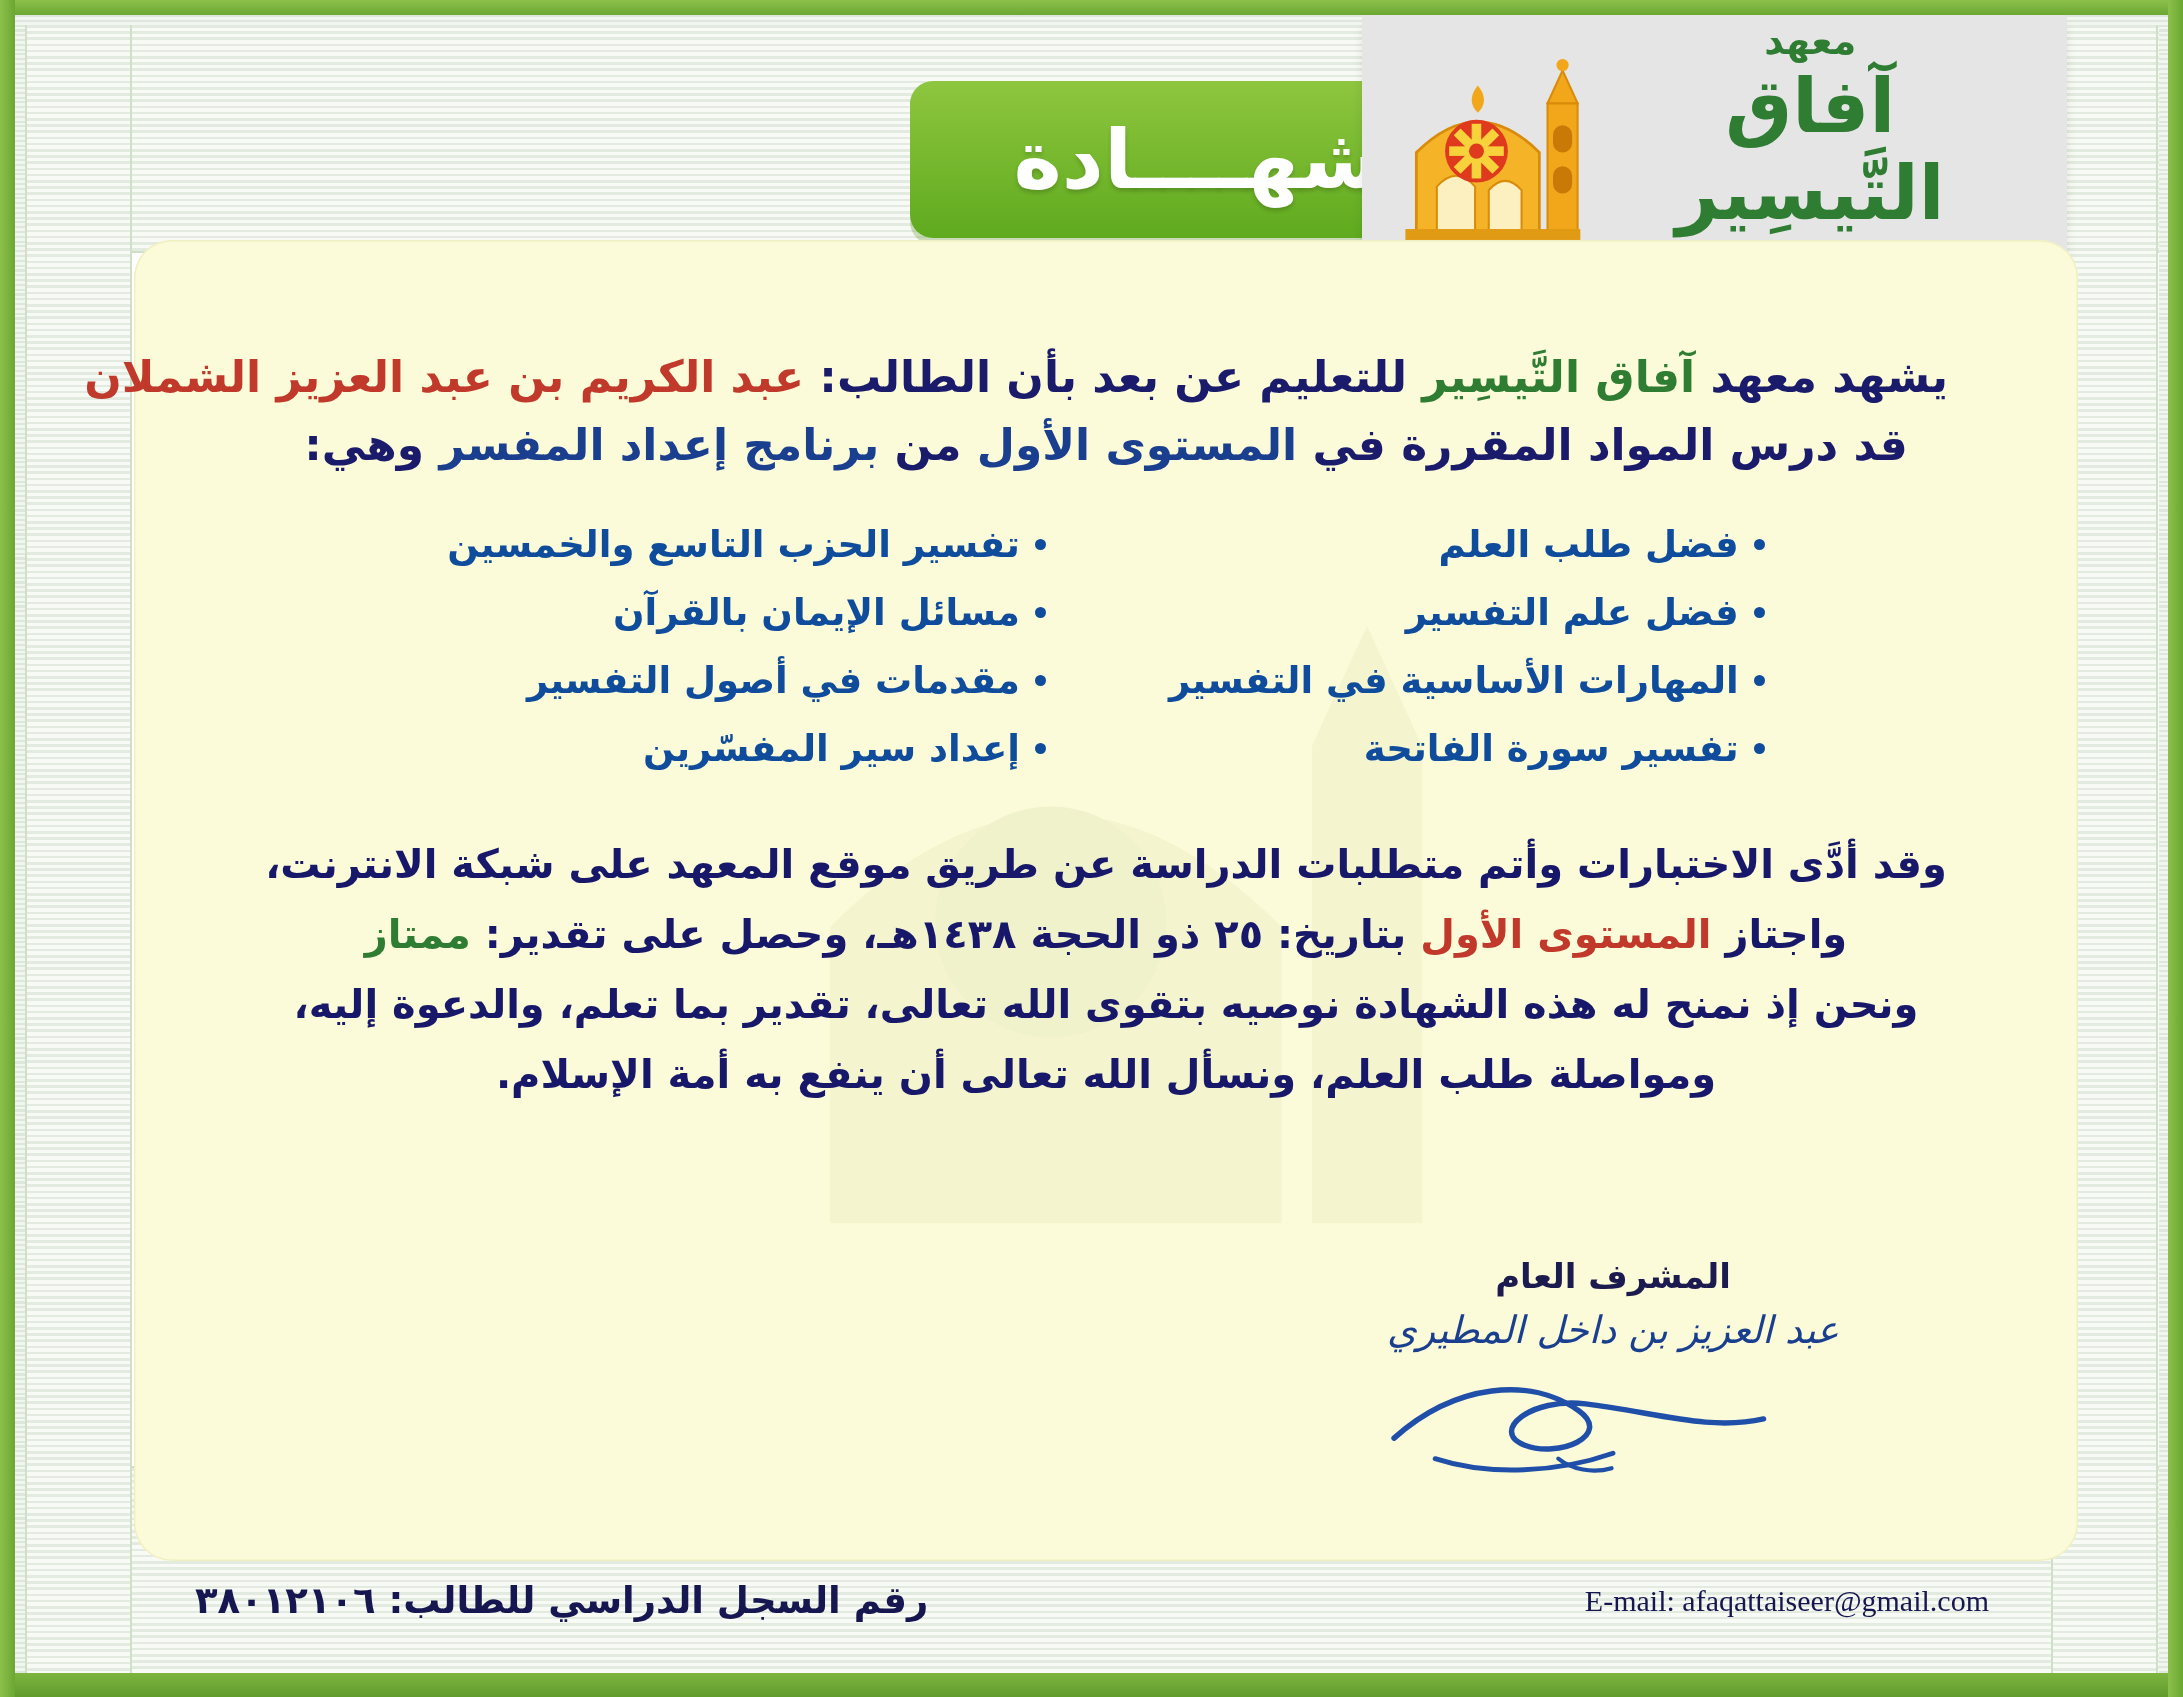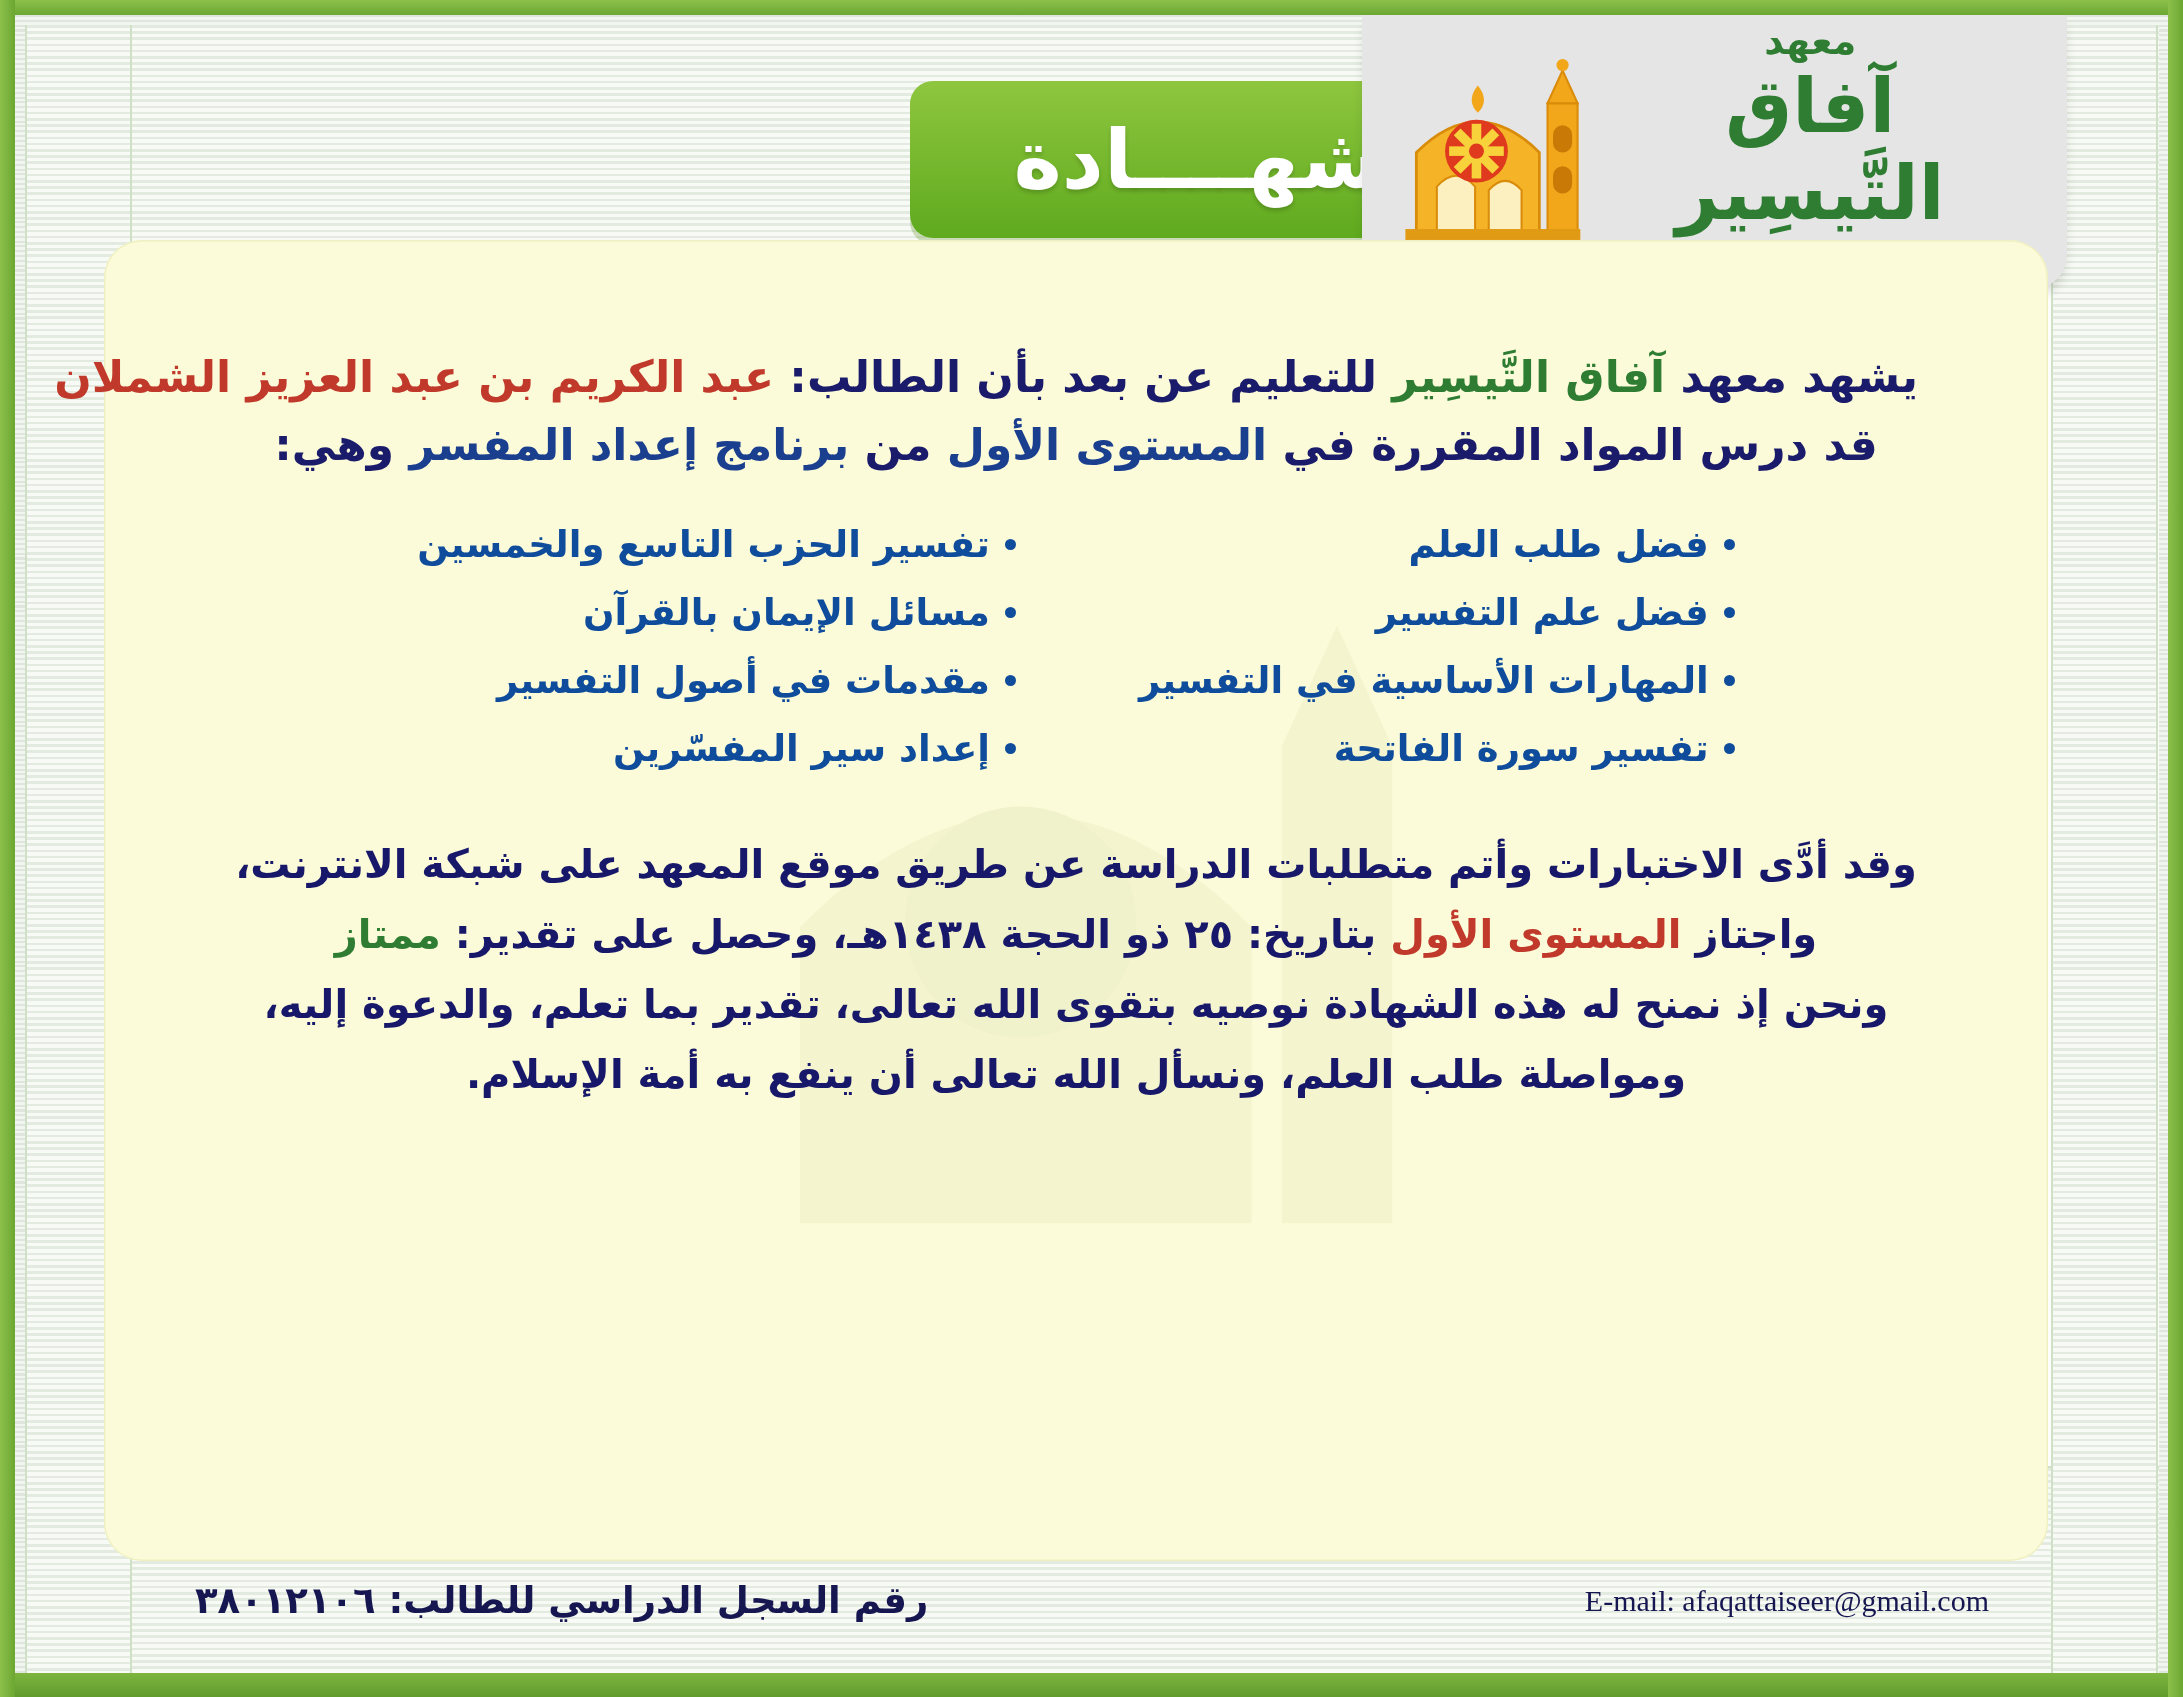--- a/index.html
+++ b/index.html
@@ -186,21 +186,21 @@
     color: #2e7d32;
     font-size: 36px;
     font-weight: bold;
     font-family: "DejaVu Sans", sans-serif;
     line-height: 1.3;
   }
 
   
   .body-card {
     position: absolute;
-    left: 104px;
+    left: 134px;
     top: 240px;
     width: 1944px;
     height: 1321px;
     background: #fbfbd9;
     border-radius: 38px;
     box-shadow: inset 0 0 0 1.4px #efefc0;
   }
   .watermark {
     position: absolute;
     left: 50%;
@@ -475,20 +475,31 @@
           <span class="level-hl">المستوى الأول</span>
           <span>بتاريخ: ٢٥ ذو الحجة ١٤٣٨هـ، وحصل على تقدير:</span>
           <span class="grade-hl">ممتاز</span>
         </div>
         <div>ونحن إذ نمنح له هذه الشهادة نوصيه بتقوى الله تعالى، تقدير بما تعلم، والدعوة إليه،</div>
         <div>ومواصلة طلب العلم، ونسأل الله تعالى أن ينفع به أمة الإسلام.</div>
       </div>
 
     </div>
 
+    <div class="signature-block">
+      <div class="sig-title">المشرف العام</div>
+      <div class="sig-name">عبد العزيز بن داخل المطيري</div>
+      <div class="sig-scribble">
+        <svg viewBox="0 0 760 190" width="520" height="130" aria-hidden="true">
+          <path d="M60 120 C 150 40, 260 30, 330 80 C 380 116, 300 150, 250 130 C 200 110, 260 60, 340 70 C 440 82, 520 110, 600 92" fill="none" stroke="#1f4fa8" stroke-width="8" stroke-linecap="round"></path>
+          <path d="M120 150 C 200 176, 300 170, 380 142" fill="none" stroke="#1f4fa8" stroke-width="7" stroke-linecap="round"></path>
+          <path d="M300 150 C 320 166, 350 172, 378 164" fill="none" stroke="#1f4fa8" stroke-width="6" stroke-linecap="round"></path>
+        </svg>
+      </div>
+    </div>
 
   </div>
 
   <div class="footer">
     <div class="footer-item">
       <span>رقم السجل الدراسي للطالب:</span>
       <span>٣٨٠١٢١٠٦</span>
     </div>
     <div class="footer-item email">
       <span class="label">E-mail:</span>

